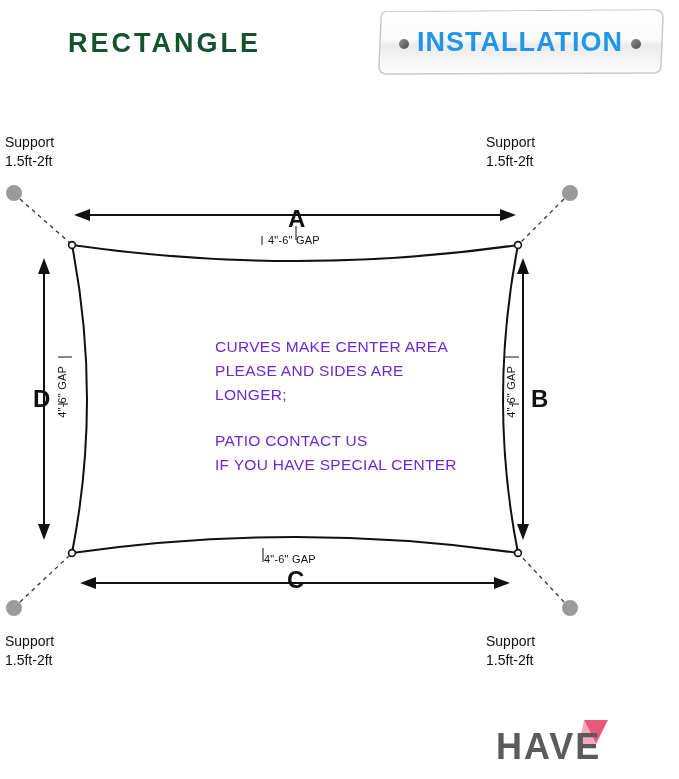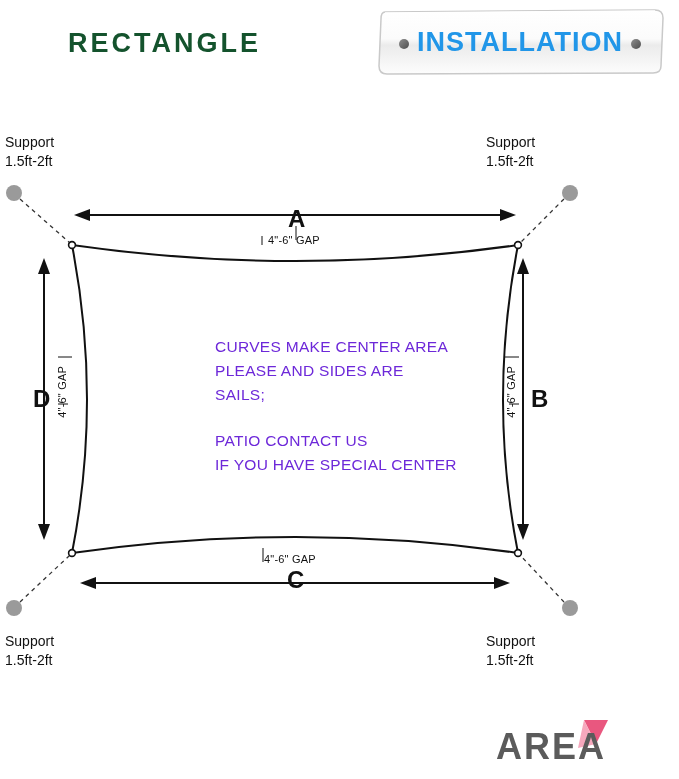--- a/index.html
+++ b/index.html
@@ -219,29 +219,29 @@
   <div class="abs gap-label gap-right">4"-6" GAP</div>
 
   <div class="abs dim-letter dim-a">A</div>
   <div class="abs dim-letter dim-b">B</div>
   <div class="abs dim-letter dim-c">C</div>
   <div class="abs dim-letter dim-d">D</div>
 
   <div class="abs body-text">
     <p>CURVES MAKE CENTER AREA</p>
     <p>PLEASE AND SIDES ARE</p>
-    <p>SAILS;</p>
+    <p>LONGER;</p>
     <div class="spacer"></div>
     <p>PATIO CONTACT US</p>
     <p>IF YOU HAVE SPECIAL CENTER</p>
   </div>
 
   <div class="abs brand">
     <svg width="170" height="52" viewBox="0 0 170 52">
       <polygon points="88,2 112,2 100,26" fill="#e9577f"></polygon>
       <polygon points="88,2 100,26 82,30" fill="#f6a8bd"></polygon>
       <polygon points="112,2 100,26 118,30" fill="#d6淡" fill-opacity="0"></polygon>
       <polygon points="100,26 90,46 110,46" fill="#e9577f" fill-opacity="0.0"></polygon>
     </svg>
-    <div class="brand-text">AREA</div>
+    <div class="brand-text">HAVE</div>
   </div>
 
 </div>
 
 </body></html>

